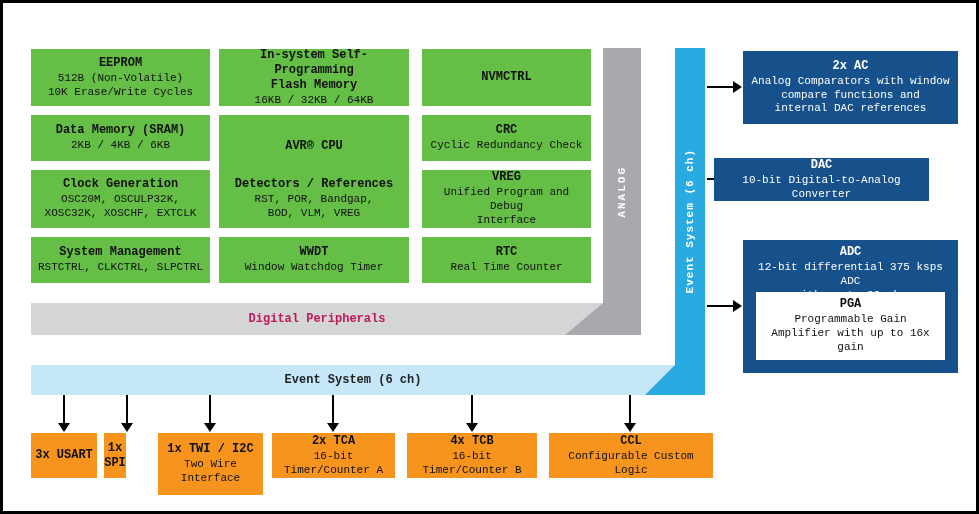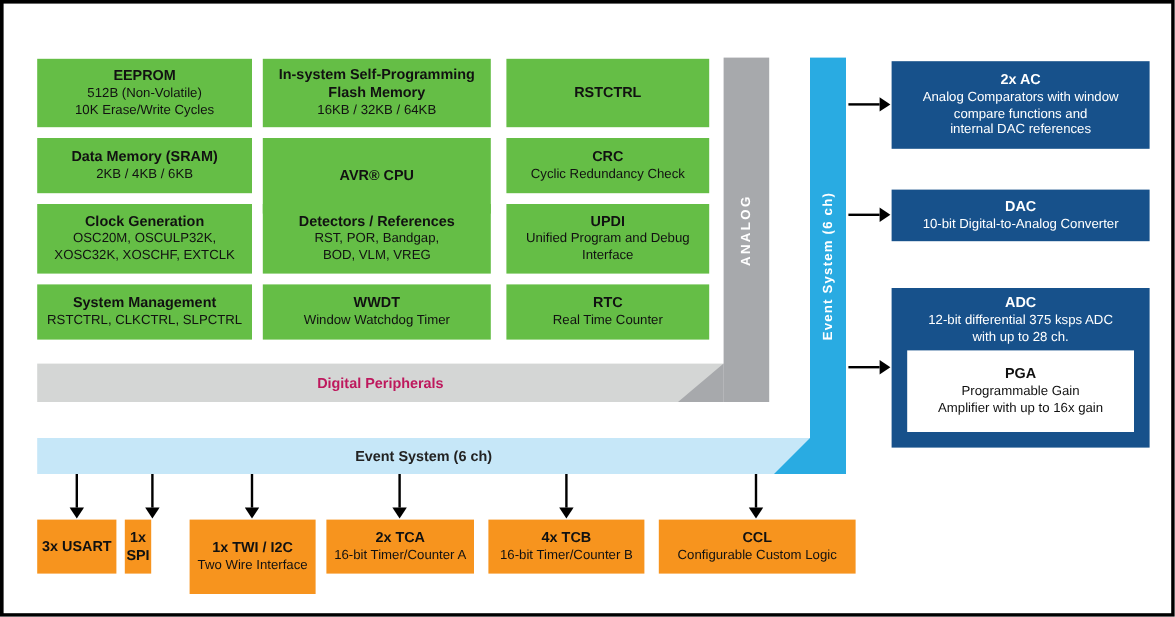--- a/index.html
+++ b/index.html
@@ -2,21 +2,21 @@
 <html><head>
 <meta charset="utf-8">
 <style>
   html,body{margin:0;padding:0;background:#fff;}
   .canvas{
     position:relative;
     width:979px;height:514px;
     box-sizing:border-box;
     background:#ffffff;
     border:3px solid #000;
-    font-family:Liberation Sans, sans-serif;
+    font-family:Liberation Mono, monospace;
     overflow:hidden;
   }
   .block{
     position:absolute;
     display:flex;flex-direction:column;
     align-items:center;justify-content:center;
     text-align:center;
     box-sizing:border-box;
     padding:2px 4px;
   }
@@ -71,21 +71,21 @@
     <div class="title">EEPROM</div>
     <div class="sub">512B (Non-Volatile)
 10K Erase/Write Cycles</div>
   </div>
   <div class="block g" style="left:216px;top:46px;width:190px;height:57px">
     <div class="title">In-system Self-Programming
 Flash Memory</div>
     <div class="sub">16KB / 32KB / 64KB</div>
   </div>
   <div class="block g" style="left:419px;top:46px;width:169px;height:57px">
-    <div class="title">RSTCTRL</div>
+    <div class="title">NVMCTRL</div>
   </div>
 
   <div class="block g" style="left:28px;top:112px;width:179px;height:46px">
     <div class="title">Data Memory (SRAM)</div>
     <div class="sub">2KB / 4KB / 6KB</div>
   </div>
   <div class="block g" style="left:216px;top:112px;width:190px;height:63px">
     <div class="title">AVR® CPU</div>
   </div>
   <div class="block g" style="left:419px;top:112px;width:169px;height:46px">
@@ -97,21 +97,21 @@
     <div class="title">Clock Generation</div>
     <div class="sub">OSC20M, OSCULP32K,
 XOSC32K, XOSCHF, EXTCLK</div>
   </div>
   <div class="block g" style="left:216px;top:167px;width:190px;height:58px">
     <div class="title">Detectors / References</div>
     <div class="sub">RST, POR, Bandgap,
 BOD, VLM, VREG</div>
   </div>
   <div class="block g" style="left:419px;top:167px;width:169px;height:58px">
-    <div class="title">UPDI</div>
+    <div class="title">VREG</div>
     <div class="sub">Unified Program and Debug
 Interface</div>
   </div>
 
   <div class="block g" style="left:28px;top:234px;width:179px;height:46px">
     <div class="title">System Management</div>
     <div class="sub">RSTCTRL, CLKCTRL, SLPCTRL</div>
   </div>
   <div class="block g" style="left:216px;top:234px;width:190px;height:46px">
     <div class="title">WWDT</div>
@@ -141,21 +141,21 @@
   <div class="arrow-right" style="left:704px;top:83px;width:26px"></div>
   <div class="arrow-right" style="left:704px;top:175px;width:26px"></div>
   <div class="arrow-right" style="left:704px;top:302px;width:26px"></div>
 
   <div class="block b" style="left:740px;top:48px;width:215px;height:73px">
     <div class="title">2x AC</div>
     <div class="sub">Analog Comparators with window
 compare functions and
 internal DAC references</div>
   </div>
-  <div class="block b" style="left:740px;top:155px;width:215px;height:43px">
+  <div class="block b" style="left:711px;top:155px;width:215px;height:43px">
     <div class="title">DAC</div>
     <div class="sub">10-bit Digital-to-Analog Converter</div>
   </div>
   <div class="block b" style="left:740px;top:237px;width:215px;height:133px;justify-content:flex-start;padding-top:5px">
     <div class="title">ADC</div>
     <div class="sub">12-bit differential 375 ksps ADC
 with up to 28 ch.</div>
     <div class="pga">
       <div class="title">PGA</div>
       <div class="sub">Programmable Gain

